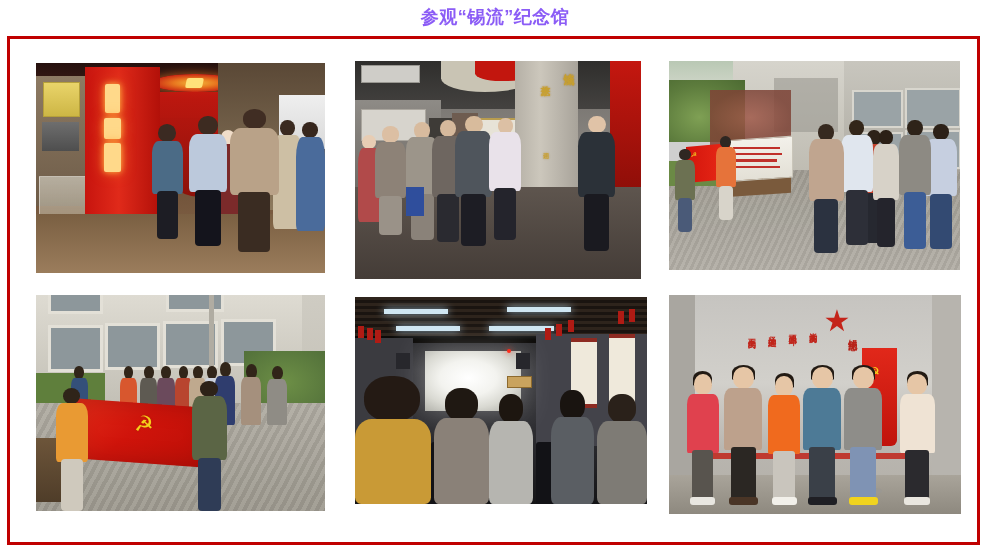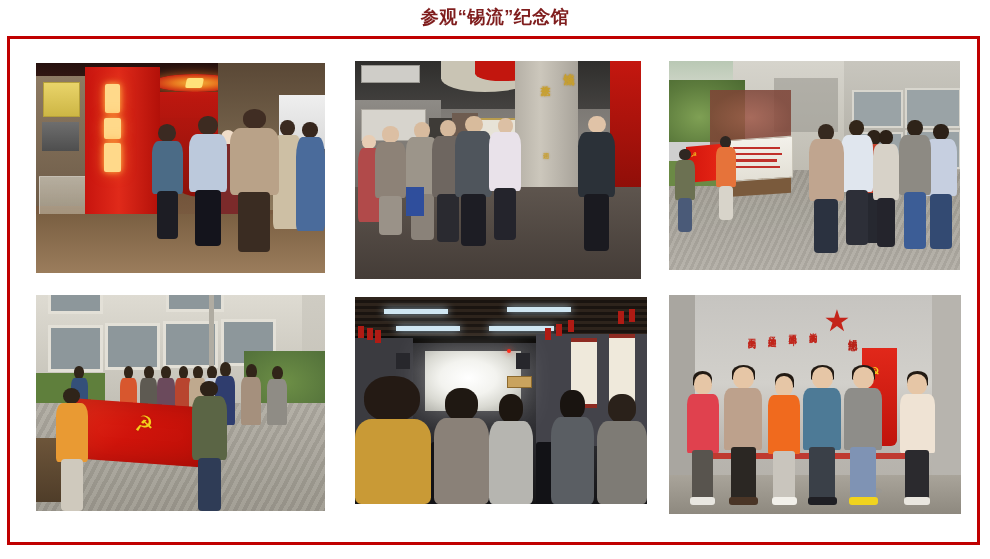--- a/index.html
+++ b/index.html
@@ -17,21 +17,21 @@
 
   
   .page-title {
     position: absolute;
     top: 4px;
     left: 0;
     width: 990px;
     text-align: center;
     font-size: 18px;
     font-weight: bold;
-    color: #7f1d1d;
+    color: #8b5cf6;
     letter-spacing: 0.5px;
     line-height: 26px;
   }
 
   
   .gallery-frame {
     position: absolute;
     left: 7px;
     top: 36px;
     width: 973px;

